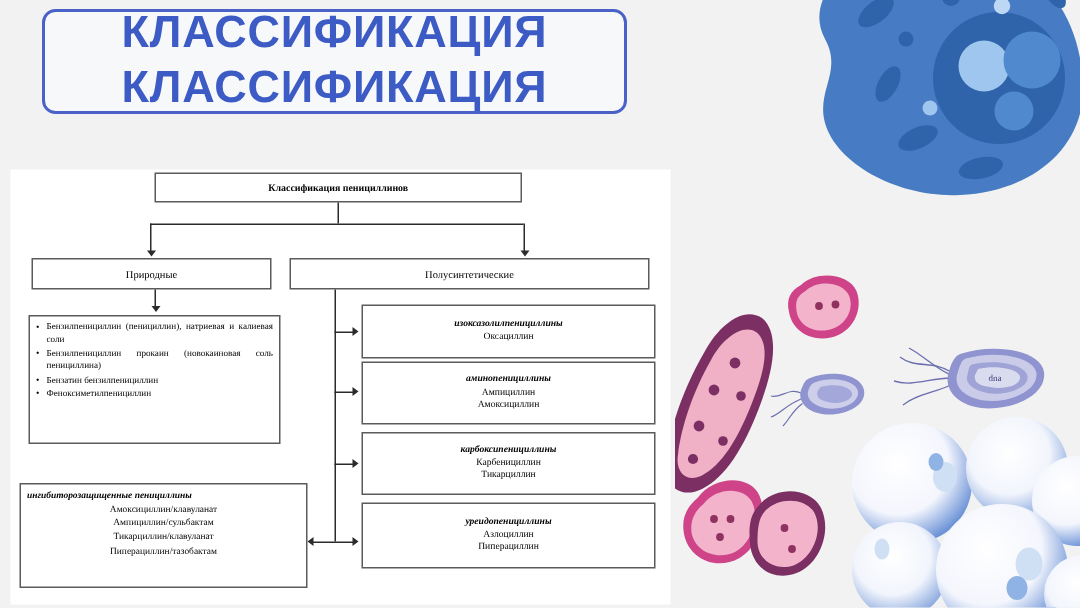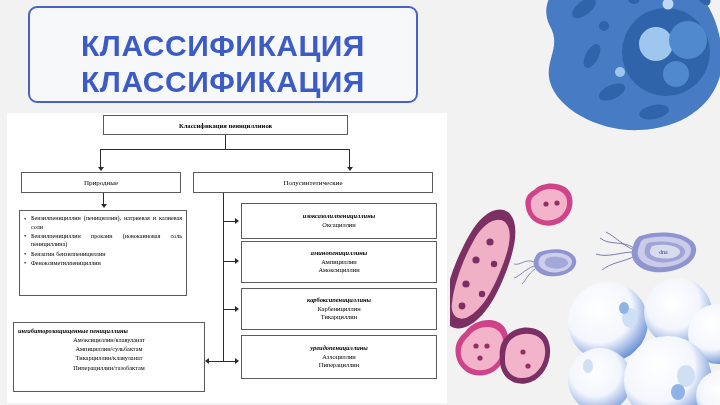--- a/index.html
+++ b/index.html
@@ -10,26 +10,26 @@
   }
   body { background: #f2f2f2; position: relative; }
 
   
   .art { position: absolute; inset: 0; pointer-events: none; }
   .art svg { position: absolute; }
 
   
   #title-box {
     position: absolute; left: 28px; top: 6px;
-    width: 390px; height: 97px;
+    width: 390px; height: 70px;
     background: #f7f8fa;
     border: 2px solid #4a62c8;
     border-radius: 9px;
     display: flex; flex-direction: column;
-    align-items: center; justify-content: flex-end;
+    align-items: center; justify-content: center;
     z-index: 5;
   }
   #title-box .tline {
     font-family: "Liberation Sans", sans-serif;
     font-weight: bold;
     font-size: 30px;
     letter-spacing: 0.5px;
     color: #3d5bc4;
     line-height: 1.22;
     text-align: center;

